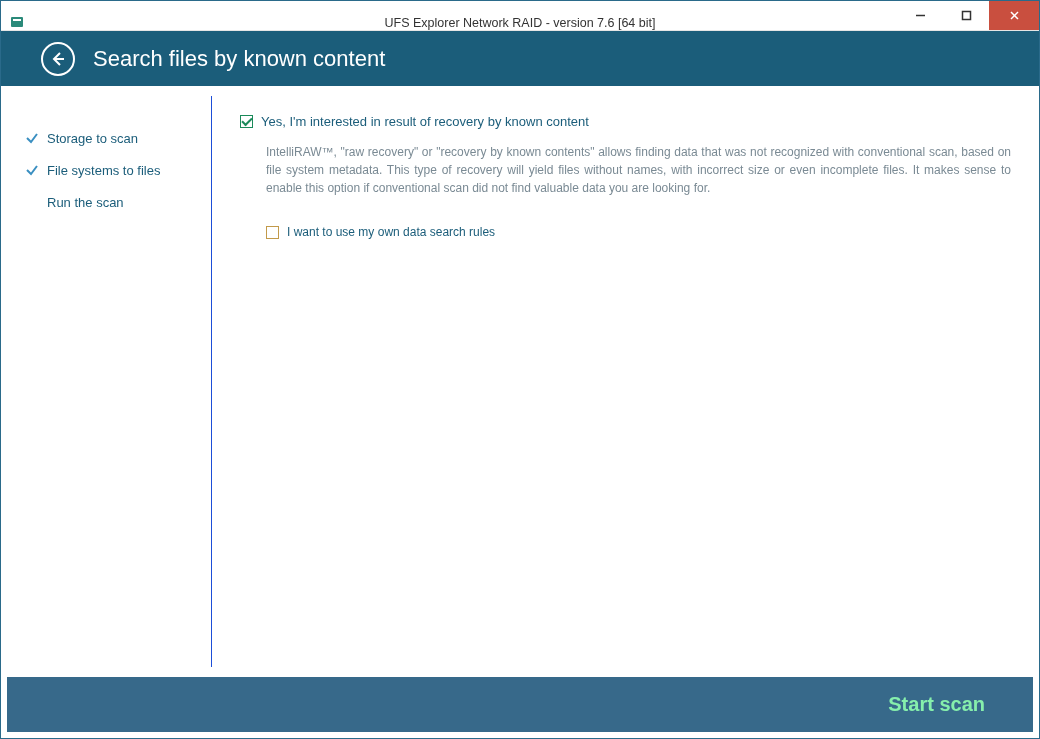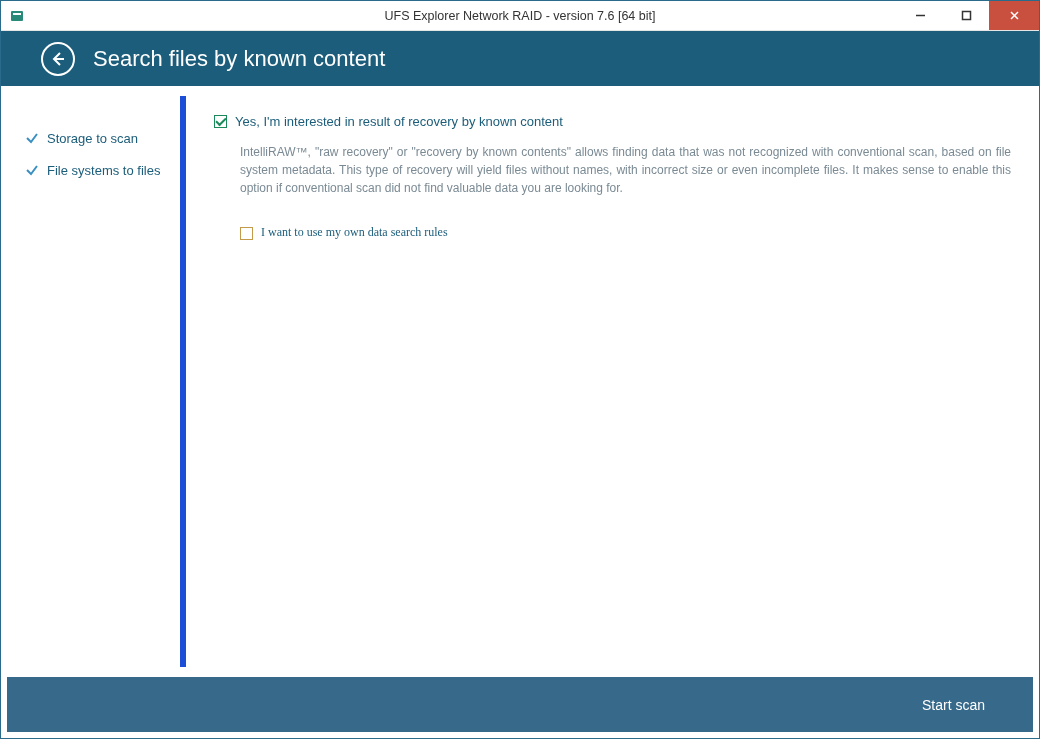--- a/index.html
+++ b/index.html
@@ -12,21 +12,21 @@
       overflow: hidden;
       border: 1px solid #2a6a8a;
       display: flex;
       flex-direction: column;
     }
     
     .titlebar {
       height: 30px;
       background: #fff;
       display: flex;
-      align-items: center;
+      align-items: flex-end;
       border-bottom: 1px solid #e5e5e5;
       position: relative;
     }
     .titlebar .app-icon {
       width: 16px; height: 16px;
       margin-left: 8px;
       display: inline-flex;
       align-items: center;
       justify-content: center;
     }
@@ -85,23 +85,23 @@
       font-weight: 400;
     }
     
     .main {
       flex: 1;
       display: flex;
       background: #fff;
       overflow: hidden;
     }
     .sidebar {
-      width: 185px;
+      width: 211px;
       padding-top: 26px;
-      border-right: 6px solid #1d4ed8;
+      border-right: 1px solid #1d4ed8;
       margin: 10px 0 10px 0;
     }
     .step-item {
       display: flex;
       align-items: center;
       height: 32px;
       padding-left: 24px;
       color: #1b5d7a;
       font-size: 13px;
       cursor: pointer;
@@ -160,36 +160,35 @@
     }
     .sub-check {
       margin-top: 28px;
       margin-left: 26px;
       display: flex;
       align-items: flex-end;
       gap: 8px;
       font-size: 12px;
       color: #1b5d7a;
       cursor: pointer;
-      font-family: Liberation Serif, serif;
     }
     
     .footer {
       height: 55px;
       background: #37698a;
       display: flex;
       align-items: center;
       justify-content: flex-end;
       padding-right: 48px;
       margin: 0 6px 6px 6px;
     }
     .start-btn {
-      color: #ffffff;
-      font-size: 14px;
-      font-weight: 400;
+      color: #86efac;
+      font-size: 20px;
+      font-weight: 700;
       cursor: pointer;
     }
   </style>
 </head>
 <body>
 
 <div class="titlebar">
   <span class="app-icon">
     <svg viewBox="0 0 16 16">
         <rect x="2" y="3" width="12" height="10" fill="#2a8a7a" rx="1"></rect>
@@ -238,20 +237,24 @@
       <span>Storage to scan</span>
     </div>
     <div class="step-item">
       <span class="check">
         <svg viewBox="0 0 14 14" width="14" height="14">
             <path d="M2 7 L6 11 L12 3" fill="none" stroke="#3a8fc1" stroke-width="2"></path>
           </svg>
       </span>
       <span>File systems to files</span>
     </div>
+    <div class="step-item future">
+      <span class="check"></span>
+      <span>Run the scan</span>
+    </div>
   </div>
 
   <div class="content">
     <div class="checkbox-row">
       <span class="cbox checked"></span>
       <span>Yes, I'm interested in result of recovery by known content</span>
     </div>
     <div class="desc-text">IntelliRAW™, "raw recovery" or "recovery by known contents" allows finding data that was not recognized with conventional scan, based on file system metadata. This type of recovery will yield files without names, with incorrect size or even incomplete files. It makes sense to enable this option if conventional scan did not find valuable data you are looking for.</div>
     <div class="sub-check">
       <span class="cbox unchecked"></span>

